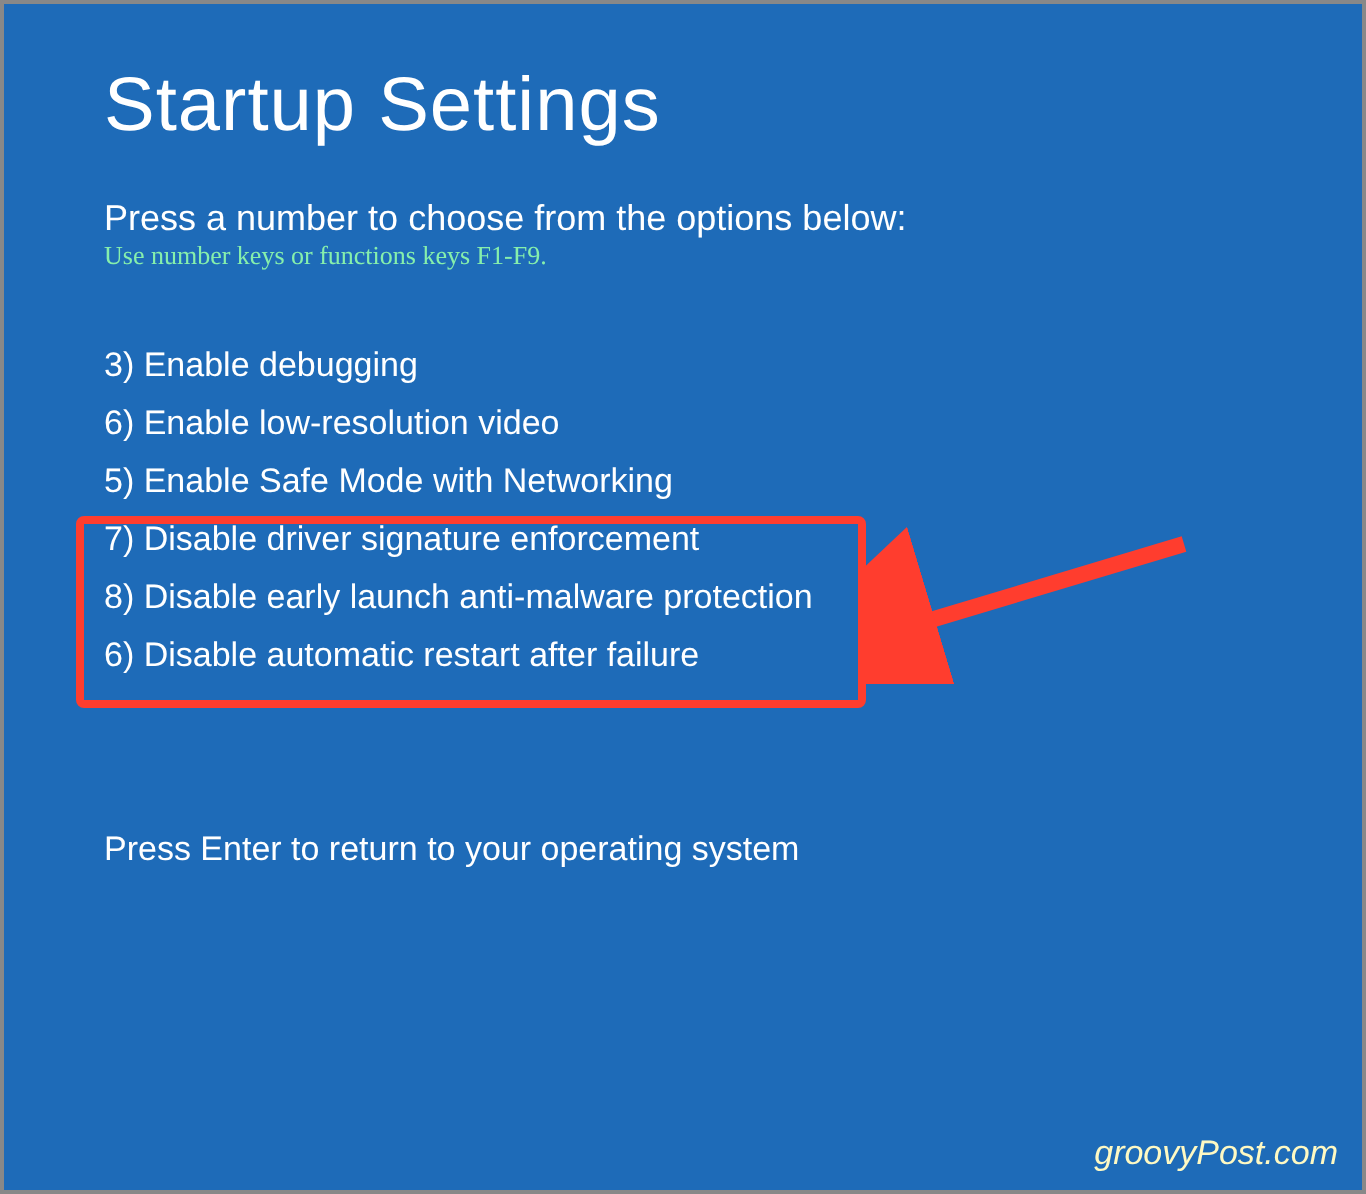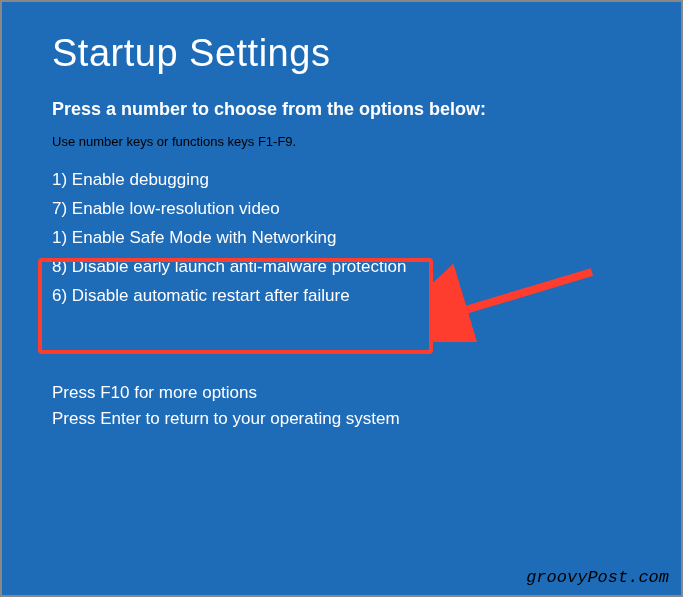--- a/index.html
+++ b/index.html
@@ -21,28 +21,28 @@
       padding: 30px 68px 20px 50px;
     }
     .title {
       font-size: 38px;
       font-weight: 300;
       margin-bottom: 24px;
       letter-spacing: 0.5px;
     }
     .subtitle {
       font-size: 18px;
-      font-weight: 700;
-      margin-bottom: 14px;
+      font-weight: 400;
     }
     .hint {
       font-size: 13px;
       font-weight: 300;
-      margin-bottom: 16px;
-      color: #000000;
+      margin-bottom: 32px;
+      color: #86efac;
+      font-family: Liberation Serif, serif;
     }
     .options {
       margin-bottom: 70px;
     }
     .option {
       font-size: 17px;
       font-weight: 300;
       line-height: 29px;
     }
     .footer-line {
@@ -63,41 +63,41 @@
     .arrow {
       position: absolute;
       left: 430px;
       top: 260px;
       pointer-events: none;
     }
     .watermark {
       position: absolute;
       right: 12px;
       bottom: 8px;
-      font-family: Liberation Mono, monospace;
+      font-family: Liberation Sans, sans-serif;
       font-style: italic;
       font-size: 17px;
-      color: #000000;
+      color: #fef9c3;
     }
   </style>
 </head>
 <body>
 
 <div class="container">
   <h1 class="title">Startup Settings</h1>
   <div class="subtitle">Press a number to choose from the options below:</div>
   <div class="hint">Use number keys or functions keys F1-F9.</div>
   <div class="options">
-    <div class="option">1) Enable debugging</div>
-    <div class="option">7) Enable low-resolution video</div>
-    <div class="option">1) Enable Safe Mode with Networking</div>
+    <div class="option">3) Enable debugging</div>
+    <div class="option">6) Enable low-resolution video</div>
+    <div class="option">5) Enable Safe Mode with Networking</div>
+    <div class="option">7) Disable driver signature enforcement</div>
     <div class="option">8) Disable early launch anti-malware protection</div>
     <div class="option">6) Disable automatic restart after failure</div>
   </div>
-  <div class="footer-line">Press F10 for more options</div>
   <div class="footer-line">Press Enter to return to your operating system</div>
 </div>
 
 <div class="highlight-box"></div>
 
 <svg class="arrow" width="180" height="80">
   <defs>
     <marker id="arrowhead" markerWidth="12" markerHeight="12" refX="2" refY="6" orient="auto">
       <polygon points="0 0, 12 6, 0 12" fill="#ff3d2e"></polygon>
     </marker>

